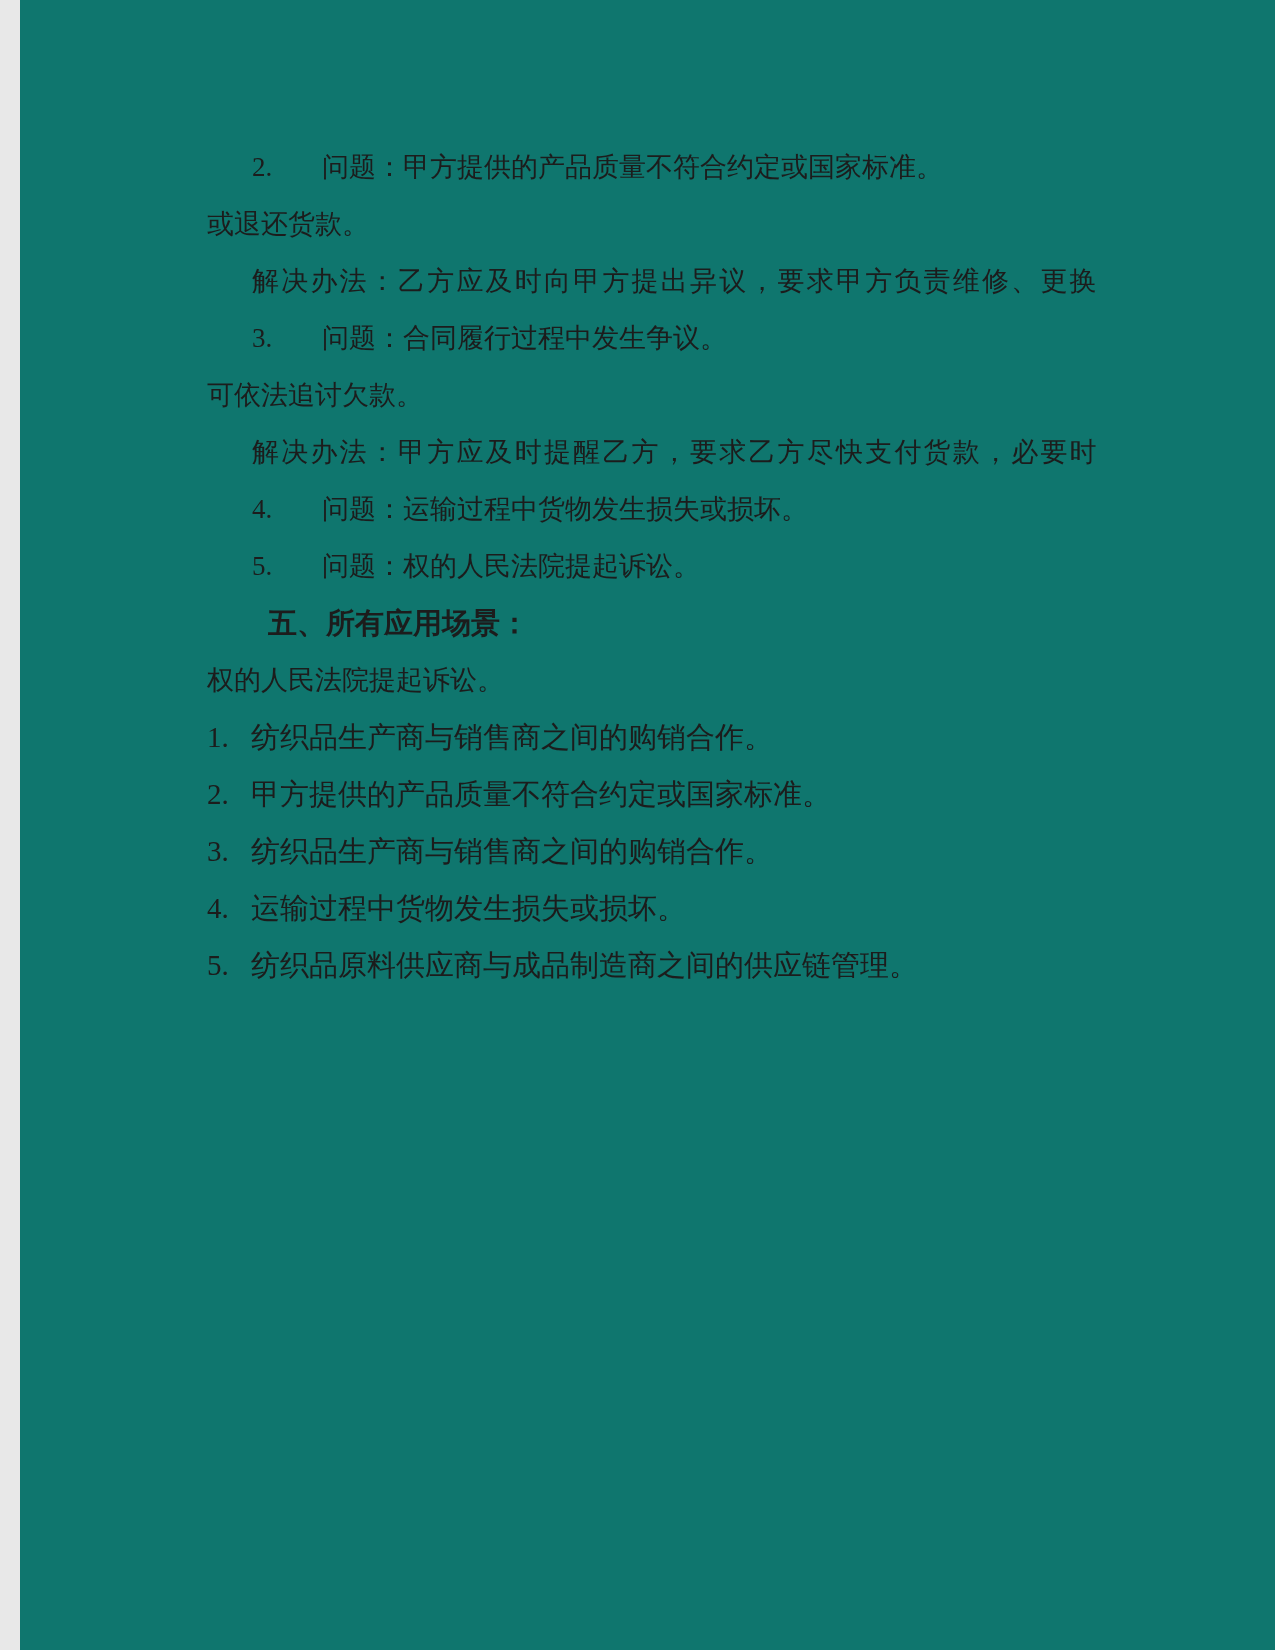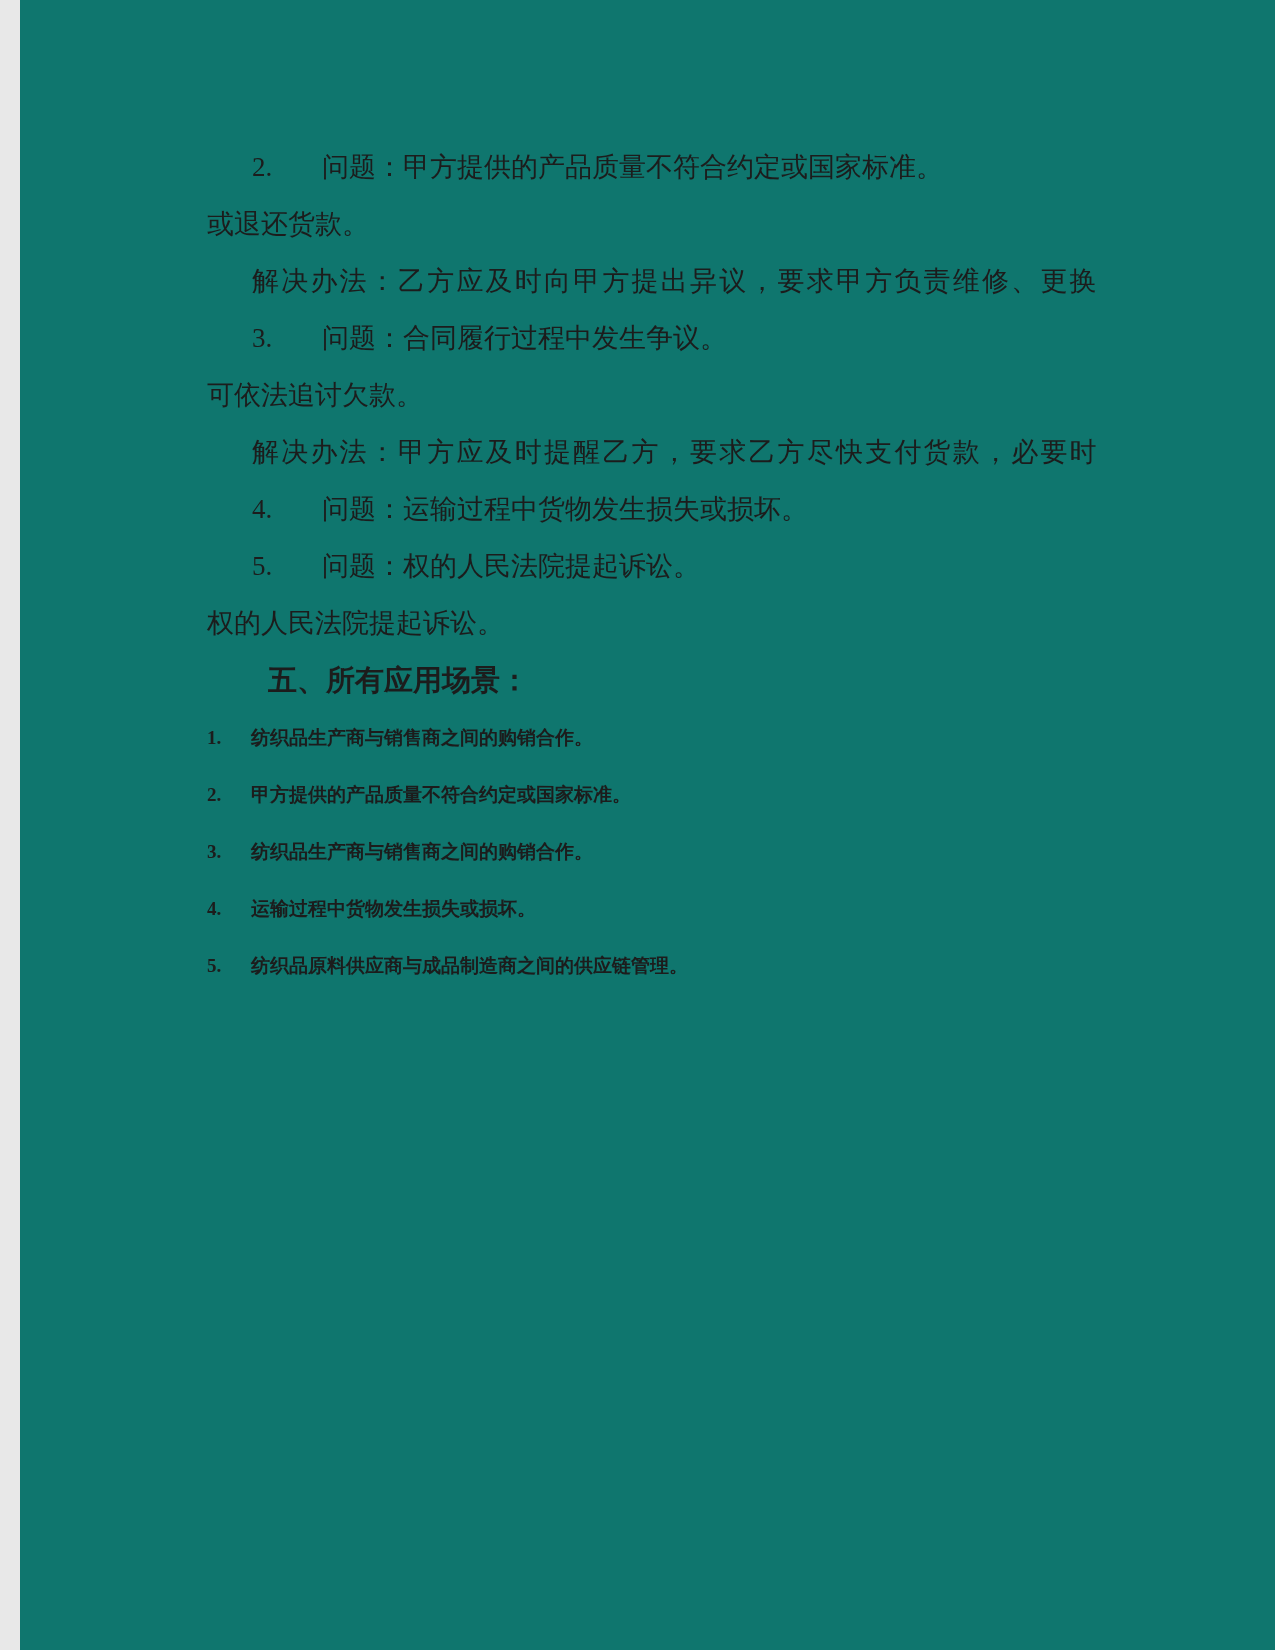--- a/index.html
+++ b/index.html
@@ -31,45 +31,45 @@
   .j{letter-spacing:2.2px;}
   .j2{letter-spacing:1.4px;}
   
   .head{
     padding-left:61px;
     font-weight:bold;
     font-size:29px;
   }
   
   .sc{
-    font-weight:bold;
-    font-size:19px;
+    font-weight:normal;
+    font-size:29px;
   }
   .scnum{display:inline-block;width:44px;}
 </style>
 </head>
 <body>
 
 <div class="page" style="background: #0f766e; color: rgb(28, 28, 28); margin-left: 20px;">
   <div class="content">
 
     <div class="line ind"><span class="num">2.</span><span>问题：甲方提供的产品质量不符合约定或国家标准。</span></div>
     <div class="line">或退还货款。</div>
     <div class="line ind j">解决办法：乙方应及时向甲方提出异议，要求甲方负责维修、更换</div>
 
     <div class="line ind"><span class="num">3.</span><span>问题：合同履行过程中发生争议。</span></div>
     <div class="line">可依法追讨欠款。</div>
     <div class="line ind j">解决办法：甲方应及时提醒乙方，要求乙方尽快支付货款，必要时</div>
 
     <div class="line ind"><span class="num">4.</span><span>问题：运输过程中货物发生损失或损坏。</span></div>
 
     <div class="line ind"><span class="num">5.</span><span>问题：权的人民法院提起诉讼。</span></div>
+    <div class="line head">五、所有应用场景：</div>
+
     <div class="line">权的人民法院提起诉讼。</div>
-
-    <div class="line head">五、所有应用场景：</div>
 
     <div class="line sc"><span class="scnum">1.</span><span>纺织品生产商与销售商之间的购销合作。</span></div>
     <div class="line sc"><span class="scnum">2.</span><span>甲方提供的产品质量不符合约定或国家标准。</span></div>
     <div class="line sc"><span class="scnum">3.</span><span>纺织品生产商与销售商之间的购销合作。</span></div>
     <div class="line sc"><span class="scnum">4.</span><span>运输过程中货物发生损失或损坏。</span></div>
     <div class="line sc"><span class="scnum">5.</span><span>纺织品原料供应商与成品制造商之间的供应链管理。</span></div>
 
   </div>
 </div>
 

